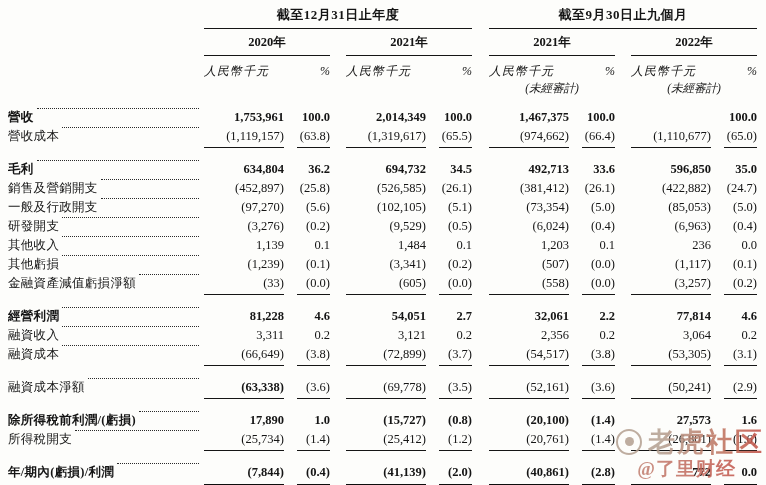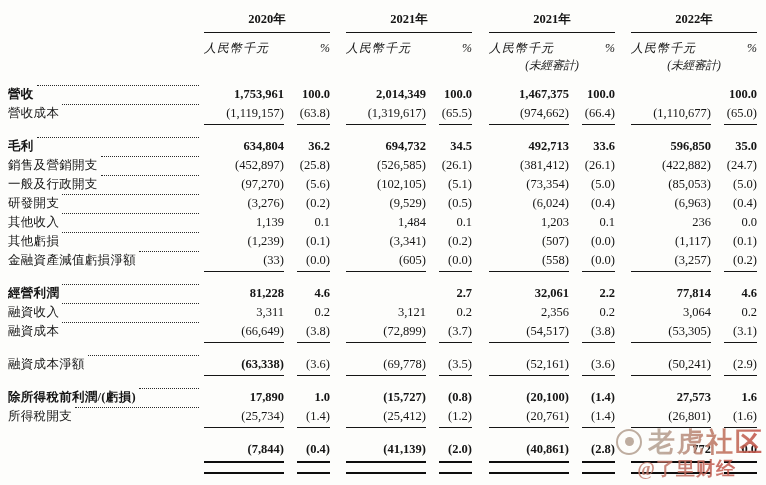--- a/index.html
+++ b/index.html
@@ -73,20 +73,24 @@
     font-size:19px;font-weight:bold;letter-spacing:1px;margin-top:3px;margin-right:28px;
     background:linear-gradient(90deg,#c08878 0%,#c2554a 100%);
     -webkit-background-clip:text;background-clip:text;color:transparent;
   }
 </style>
 </head>
 <body>
 
 <div class="page">
 
+  <div class="grid hrow1">
+    <div class="gtitle g1">截至12月31日止年度</div>
+    <div class="gtitle g2">截至9月30日止九個月</div>
+  </div>
 
   <div class="grid hrow2">
     <div class="ytitle y1">2020年</div>
     <div class="ytitle y2">2021年</div>
     <div class="ytitle y3">2021年</div>
     <div class="ytitle y4">2022年</div>
   </div>
 
   <div class="grid hrow3">
     <div class="u1 wrap">
@@ -258,20 +262,21 @@
         <div class="srule" style="grid-column: 11;"></div>
         <div class="srule pcti" style="grid-column: 12;"></div>
       </div>
       <div class="grid row bold gap">
         <div class="labelcell" style="grid-column: 1;">
           <span class="lbl">經營利潤</span>
           <span class="dots"></span>
         </div>
         <div class="cell" style="grid-column: 2;">81,228</div>
         <div class="cell pct" style="grid-column: 3;">4.6</div>
+        <div class="cell" style="grid-column: 5;">54,051</div>
         <div class="cell pct" style="grid-column: 6;">2.7</div>
         <div class="cell" style="grid-column: 8;">32,061</div>
         <div class="cell pct" style="grid-column: 9;">2.2</div>
         <div class="cell" style="grid-column: 11;">77,814</div>
         <div class="cell pct" style="grid-column: 12;">4.6</div>
       </div>
       <div class="grid row">
         <div class="labelcell" style="grid-column: 1;">
           <span class="lbl">融資收入</span>
           <span class="dots"></span>
@@ -365,20 +370,24 @@
         <div class="srule" style="grid-column: 2;"></div>
         <div class="srule pcti" style="grid-column: 3;"></div>
         <div class="srule" style="grid-column: 5;"></div>
         <div class="srule pcti" style="grid-column: 6;"></div>
         <div class="srule" style="grid-column: 8;"></div>
         <div class="srule pcti" style="grid-column: 9;"></div>
         <div class="srule" style="grid-column: 11;"></div>
         <div class="srule pcti" style="grid-column: 12;"></div>
       </div>
       <div class="grid row bold gap">
+        <div class="labelcell" style="grid-column: 1;">
+          <span class="lbl">年/期內(虧損)/利潤</span>
+          <span class="dots"></span>
+        </div>
         <div class="cell" style="grid-column: 2;">(7,844)</div>
         <div class="cell pct" style="grid-column: 3;">(0.4)</div>
         <div class="cell" style="grid-column: 5;">(41,139)</div>
         <div class="cell pct" style="grid-column: 6;">(2.0)</div>
         <div class="cell" style="grid-column: 8;">(40,861)</div>
         <div class="cell pct" style="grid-column: 9;">(2.8)</div>
         <div class="cell" style="grid-column: 11;">772</div>
         <div class="cell pct" style="grid-column: 12;">0.0</div>
       </div>
       <div class="grid rrow">

